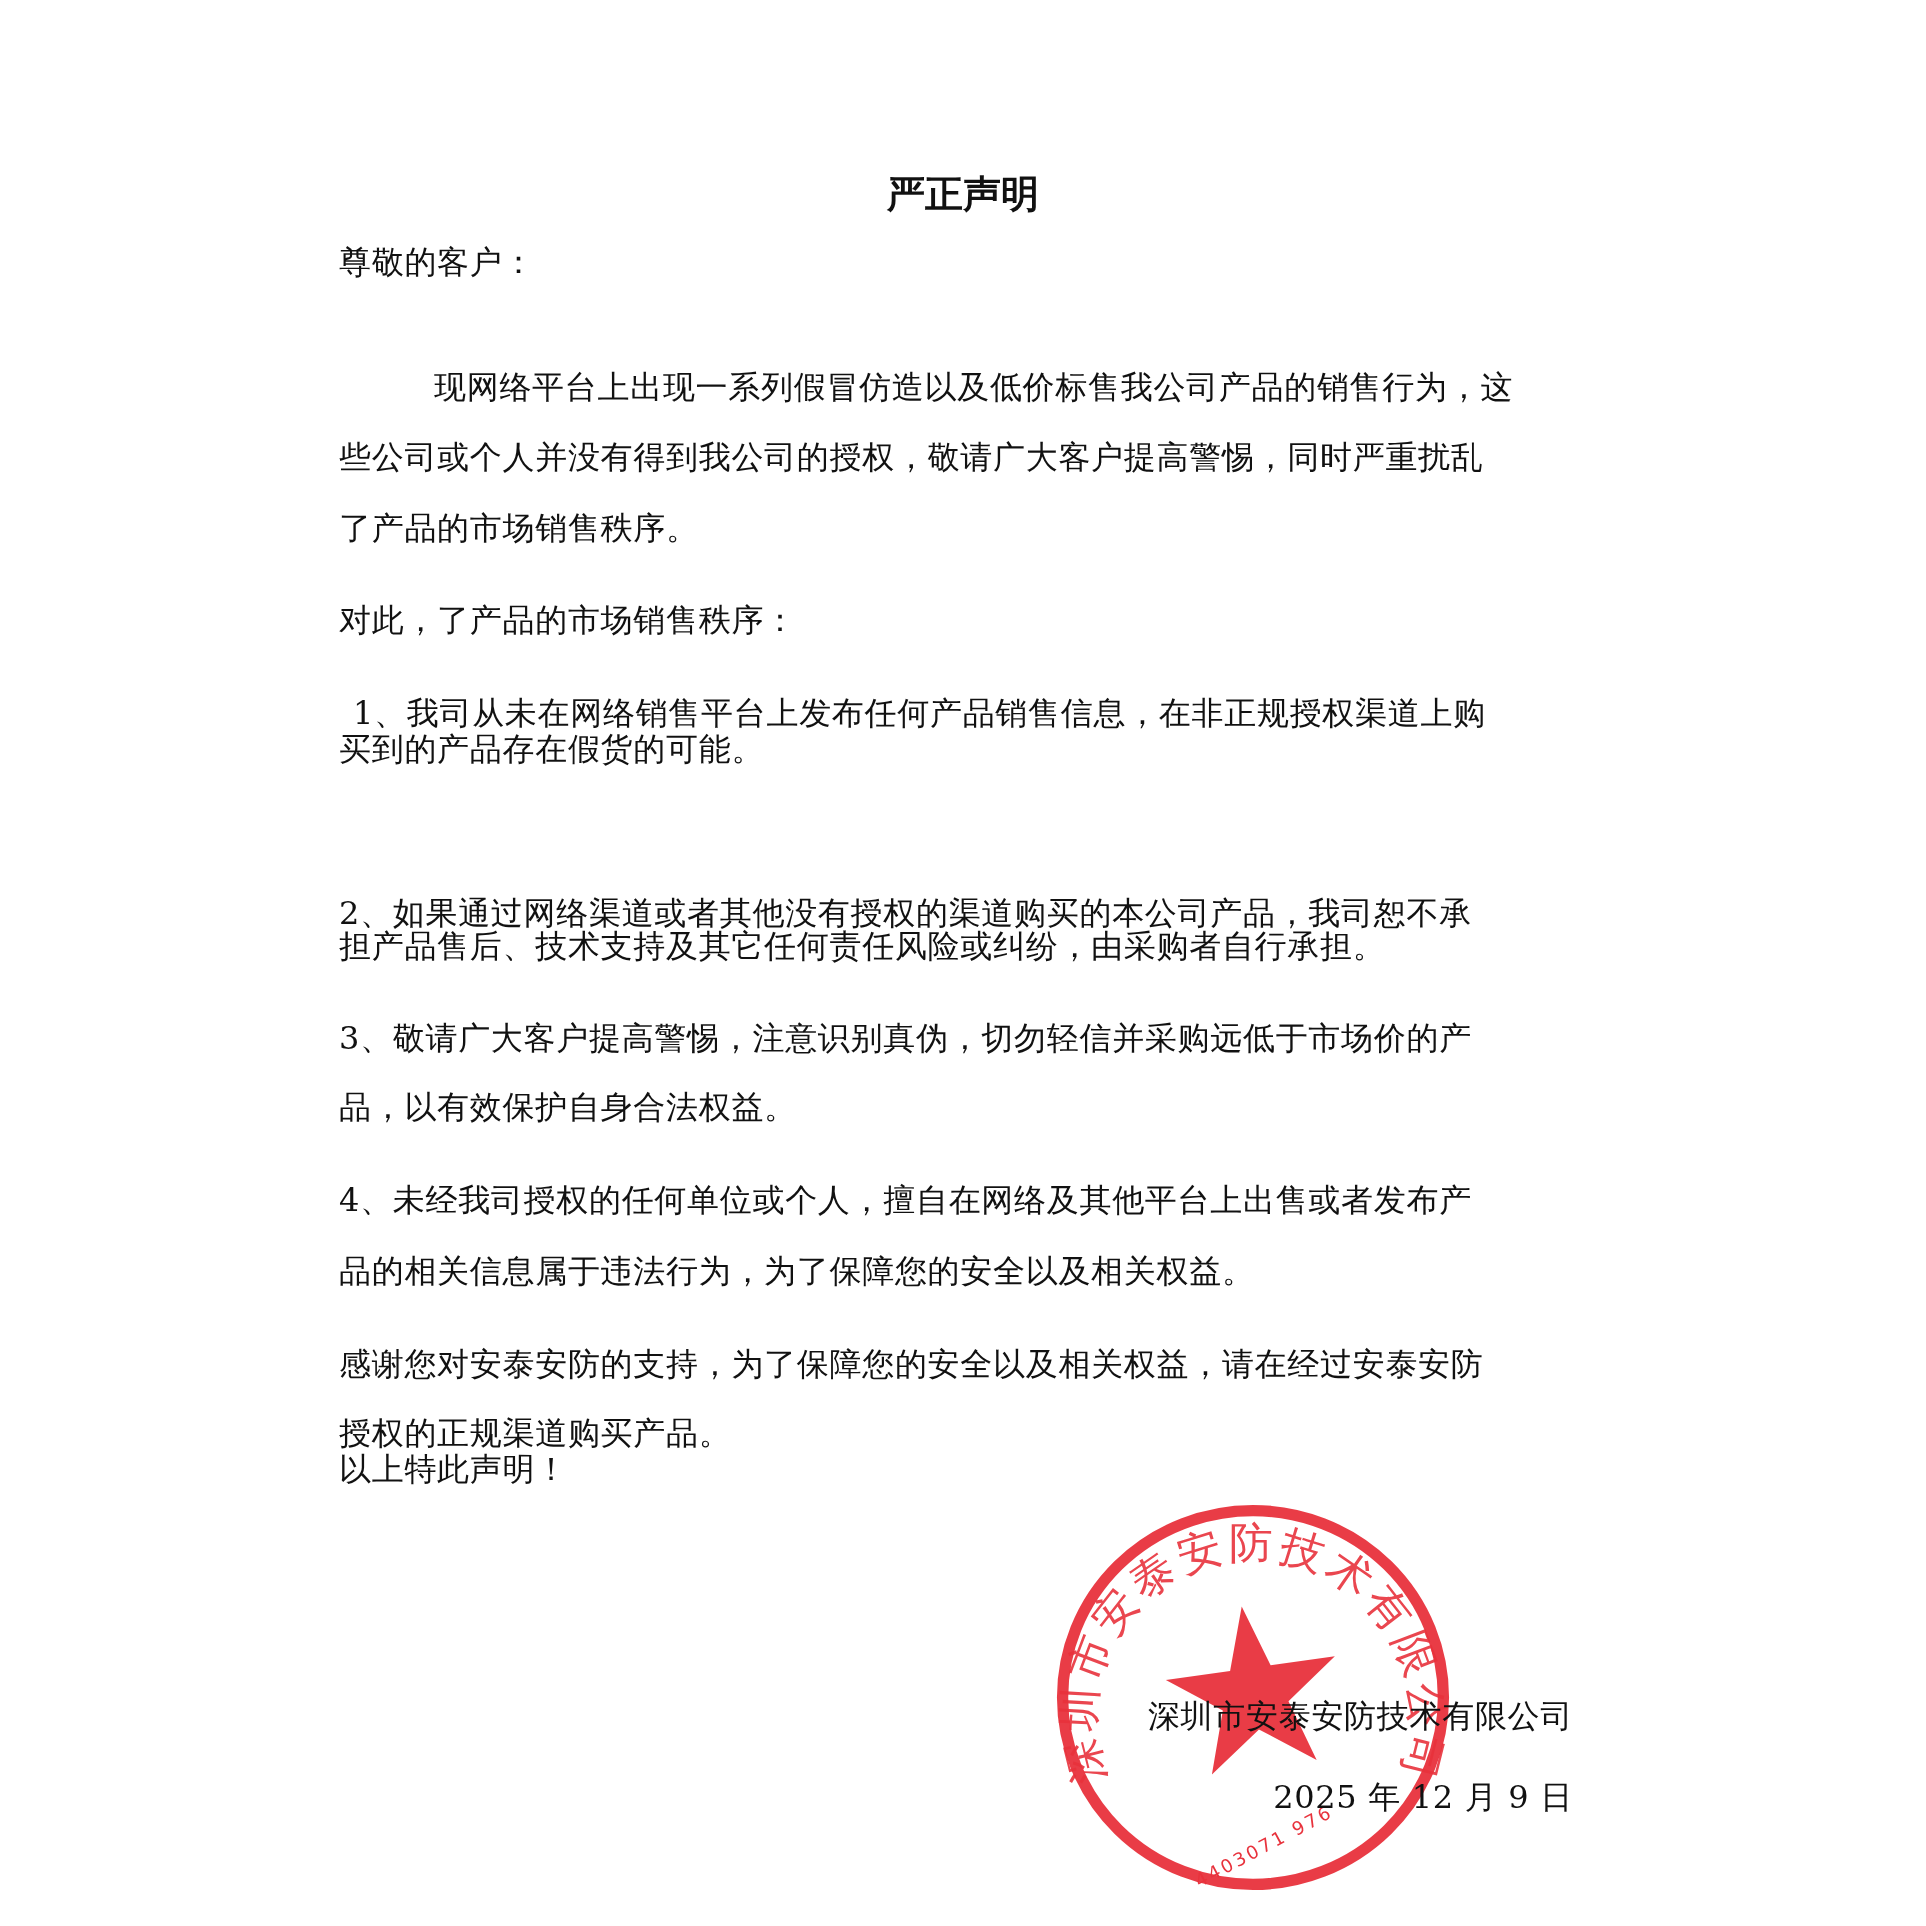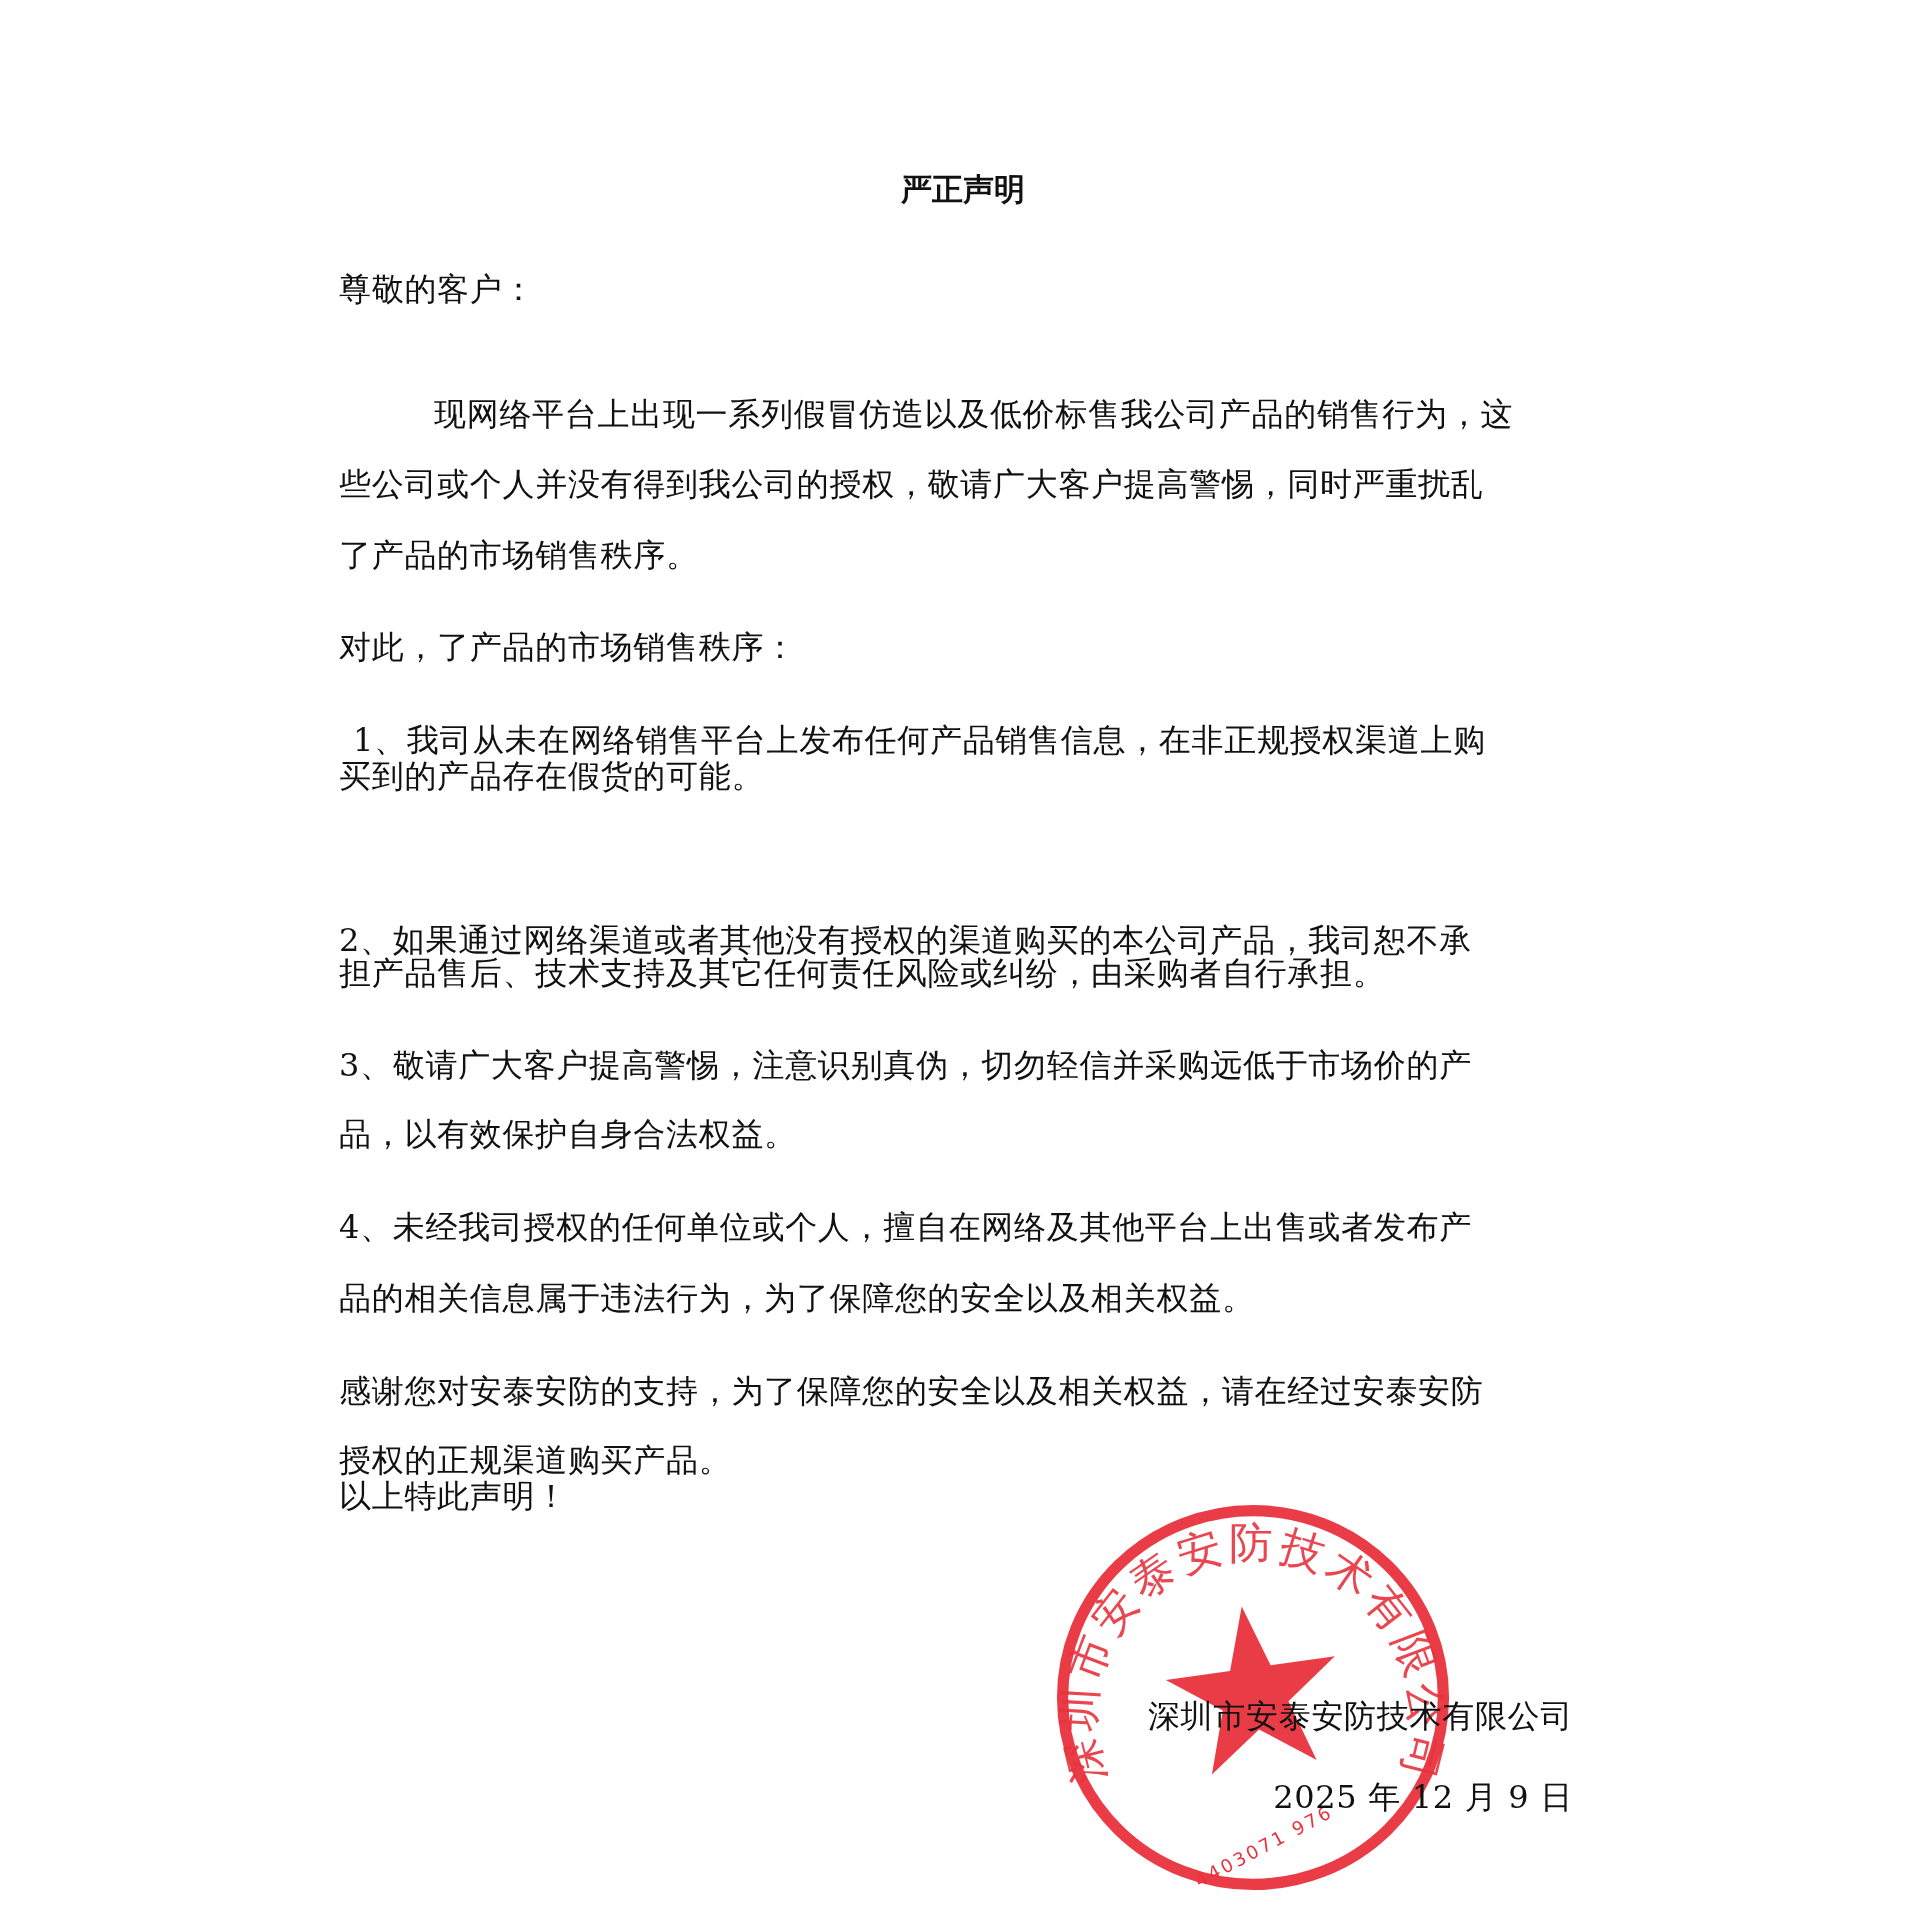--- a/index.html
+++ b/index.html
@@ -1,20 +1,20 @@
 <!DOCTYPE html>
 <html style="font-size:11.3px"><head>
 <meta charset="utf-8">
 <style>
   html, body { margin:0; padding:0; background:#ffffff; }
   body { width:1926px; height:1926px; position:relative; overflow:hidden;
          font-family: "DejaVu Serif", "Liberation Serif", serif; color:#111; }
-  .line { position:absolute; left:339px; font-size:32px; line-height:42px; white-space:nowrap; letter-spacing:0.7px;margin-top:27px; }
+  .line { position:absolute; left:339px; font-size:32px; line-height:42px; white-space:nowrap; letter-spacing:0.7px; }
   .title { position:absolute; left:0; width:1926px; top:169px; text-align:center;
-           font-family:"DejaVu Sans","Liberation Sans",sans-serif; font-size:31px; font-weight:bold; }
+           font-family:"DejaVu Sans","Liberation Sans",sans-serif; font-size:38px; font-weight:bold; }
   .right { position:absolute; right:353px; font-size:32px; line-height:42px; white-space:nowrap; letter-spacing:0.7px; }
   .stamp { position:absolute; left:1052px; top:1500px; width:402px; height:395px; }
 </style>
 </head>
 <body>
 
 <div>
   <div class="title">严正声明</div>
 
   <div class="line" style="top:241px">尊敬的客户：</div>

